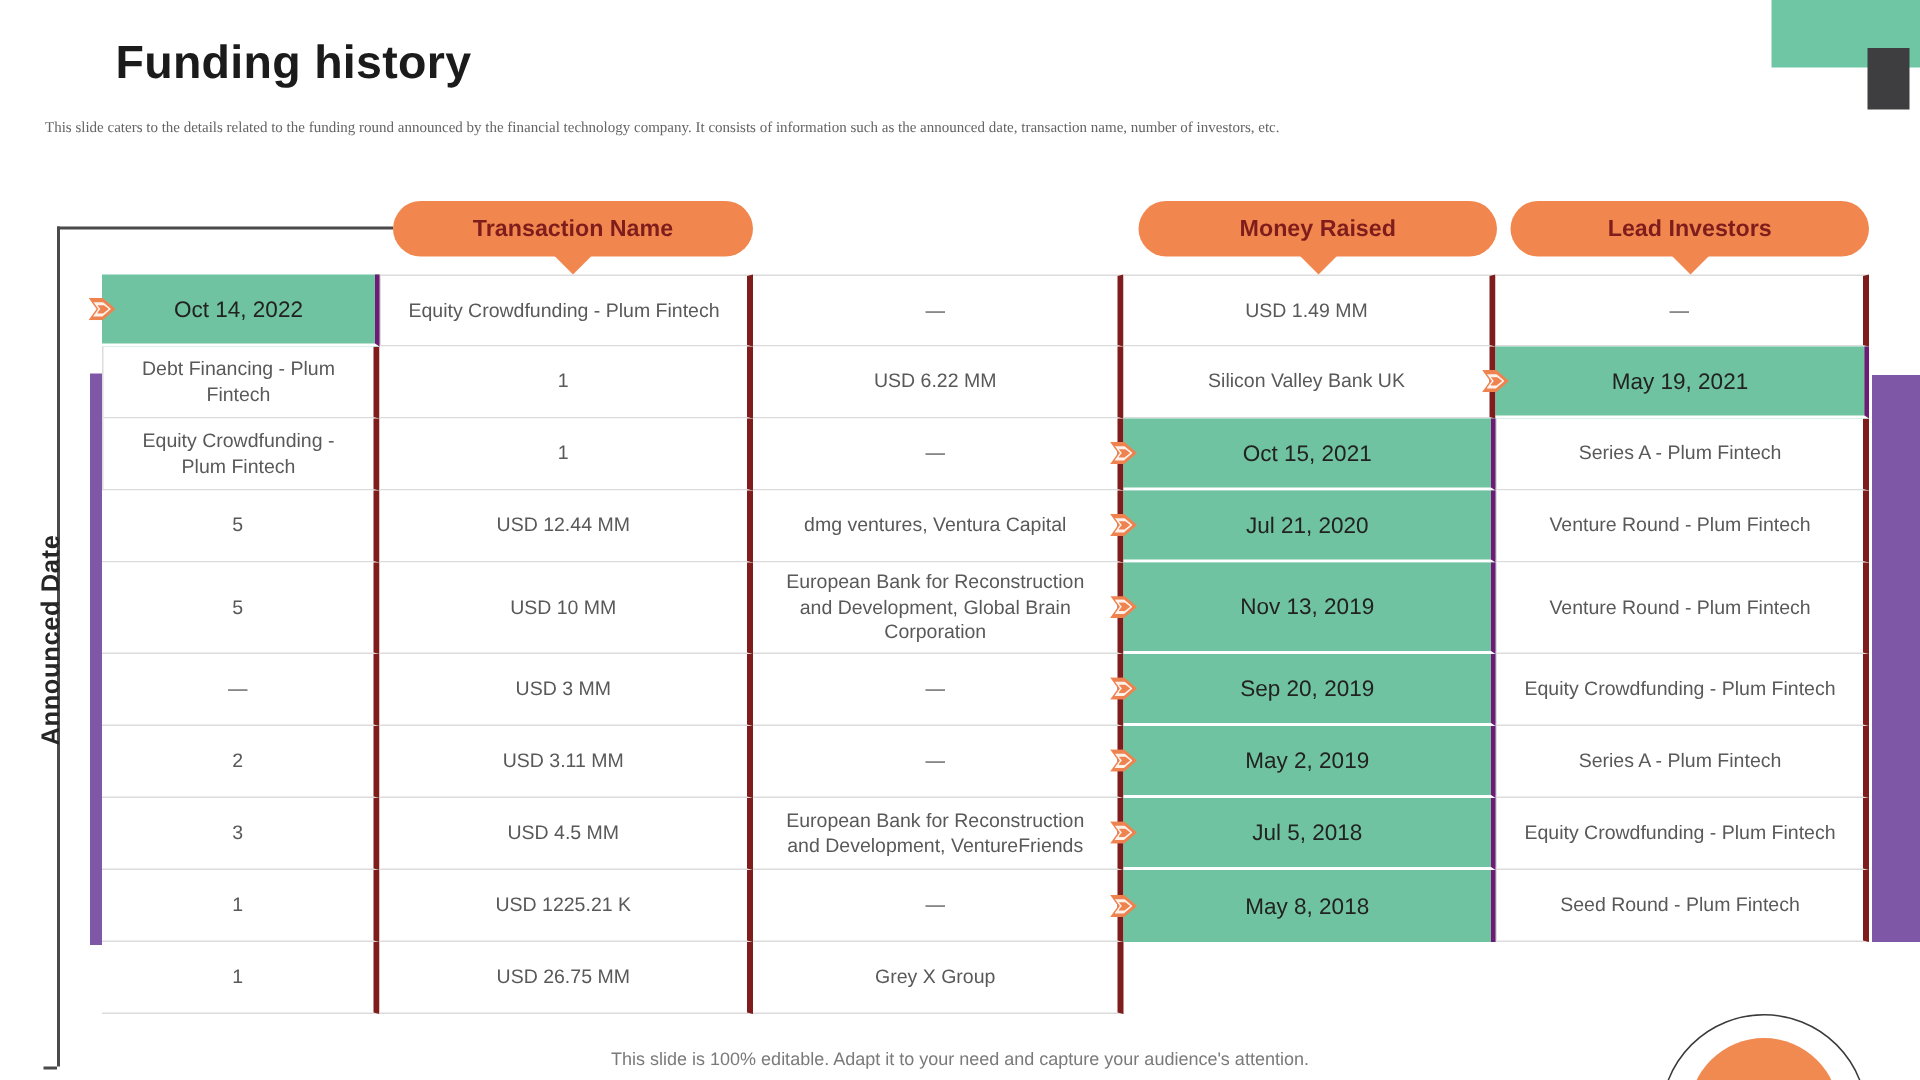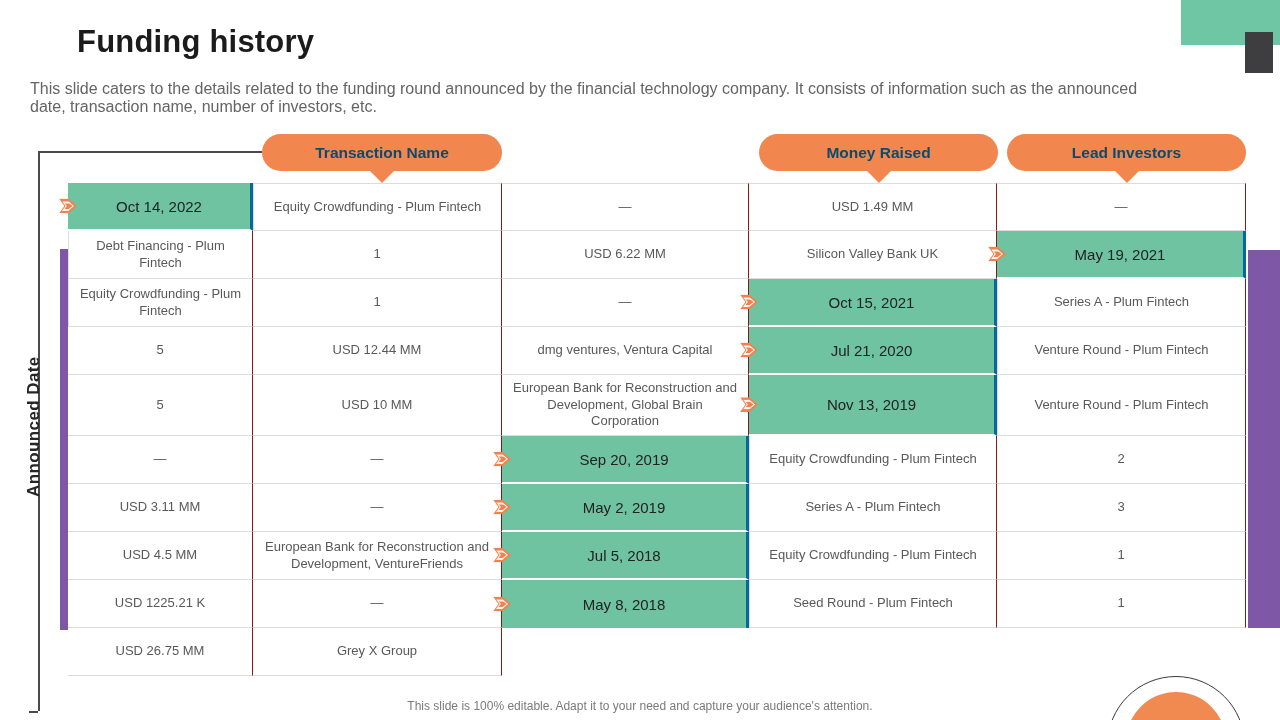--- a/index.html
+++ b/index.html
@@ -2,21 +2,21 @@
 <html><head>
 <meta charset="utf-8">
 <style>
   html,body{margin:0;padding:0;background:#fff;}
   .slide{position:relative;width:1280px;height:720px;background:#fff;overflow:hidden;
          font-family:"Liberation Sans","DejaVu Sans",sans-serif;}
   .abs{position:absolute;}
 
   
   .title{left:30px;top:24px;font-size:31px;font-weight:bold;color:#1b1b1b;letter-spacing:.2px;margin-left:47px;}
-  .subtitle{left:30px;top:80px;width:1140px;font-size:16px;color:#646464;}
+  .subtitle{left:30px;top:80px;width:1140px;font-size:10px;color:#646464;font-family:Liberation Serif, serif;}
 
   
   .deco-green{left:1181px;top:0;width:99px;height:45px;background:#6fc6a4;}
   .deco-dark{left:1245px;top:32px;width:28px;height:41px;background:#3e3e40;}
 
   
   .bracket-h{left:38px;top:151px;width:224px;height:1.5px;background:#4a4a4a;}
   .bracket-v{left:38px;top:151px;width:1.5px;height:560px;background:#4a4a4a;}
   .bracket-tick{left:29px;top:711px;width:9px;height:1.5px;background:#4a4a4a;}
 
@@ -25,41 +25,41 @@
           writing-mode:vertical-rl;transform:rotate(180deg);
           font-size:17px;font-weight:bold;color:#262626;letter-spacing:.4px;}
 
   
   .bar-left{left:60px;top:249px;width:8px;height:381px;background:#7e57a7;}
   .bar-right{left:1248px;top:250px;width:32px;height:378px;background:#7e57a7;}
 
   
   .pill{position:absolute;top:134px;height:37px;background:#f1874e;border-radius:18.5px;
         display:flex;align-items:center;justify-content:center;
-        font-size:15.5px;font-weight:bold;color:#0c4a6e;z-index:3;}
+        font-size:15.5px;font-weight:bold;color:#7f1d1d;z-index:3;}
   .pill::after{content:"";position:absolute;bottom:-12px;left:50%;transform:translateX(-50%);
         border:13px solid transparent;border-top:13px solid #f1874e;border-bottom:0;}
   .pill1{left:262px;width:240px;}
   .pill2{left:511px;width:239px;}
   .pill3{left:759px;width:239px;}
   .pill4{left:1007px;width:239px;}
 
   
   .tbody{left:68px;top:183px;display:grid;z-index:2;
          grid-template-columns:185px 249px 247px 248px 249px;
          grid-template-rows:48px 48px 48px 48px 61px 48px 48px 48px 48px 48px;}
   .cell{display:flex;align-items:center;justify-content:center;background:#fff;
-        border-right:1px solid #7f1d1d;border-bottom:1px solid #dcdcdc;
+        border-right:4px solid #7f1d1d;border-bottom:1px solid #dcdcdc;
         font-size:13px;color:#595959;text-align:center;padding:2px 10px;
         box-sizing:border-box;line-height:1.3;}
   .cell.col-first{border-left:1px solid #dcdcdc;}
   .cell.row-first{border-top:1px solid #dcdcdc;}
   .date-cell{position:relative;display:flex;align-items:center;justify-content:center;
         background:#70c3a1;font-size:15px;color:#222;box-sizing:border-box;
-        border-bottom:2px solid #fff;border-right:3px solid #0369a1;}
+        border-bottom:2px solid #fff;border-right:3px solid #701a75;}
   .date-cell.row-last{border-bottom:none;}
 
   
   .marker{position:absolute;left:-9px;top:50%;transform:translateY(-50%);
           width:18px;height:15px;display:block;}
   .marker i{position:absolute;display:block;
           clip-path:polygon(0 0,52% 0,100% 50%,52% 100%,0 100%,30% 50%);}
   .marker .m1{left:0;top:0;width:18px;height:15px;background:#ef8350;}
   .marker .m2{left:3px;top:2.5px;width:12px;height:10px;background:#fdf3ec;}
   .marker .m3{left:5.5px;top:4.5px;width:8px;height:6px;background:#ef8350;}
@@ -151,20 +151,21 @@
       <div class="date-cell">
         <span class="marker">
           <i class="m1"></i>
           <i class="m2"></i>
           <i class="m3"></i>
         </span>
         <span>Nov 13, 2019</span>
       </div>
       <div class="cell col-first">Venture Round - Plum Fintech</div>
       <div class="cell">—</div>
+      <div class="cell">USD 3 MM</div>
       <div class="cell">—</div>
       <div class="date-cell">
         <span class="marker">
           <i class="m1"></i>
           <i class="m2"></i>
           <i class="m3"></i>
         </span>
         <span>Sep 20, 2019</span>
       </div>
       <div class="cell col-first">Equity Crowdfunding - Plum Fintech</div>

